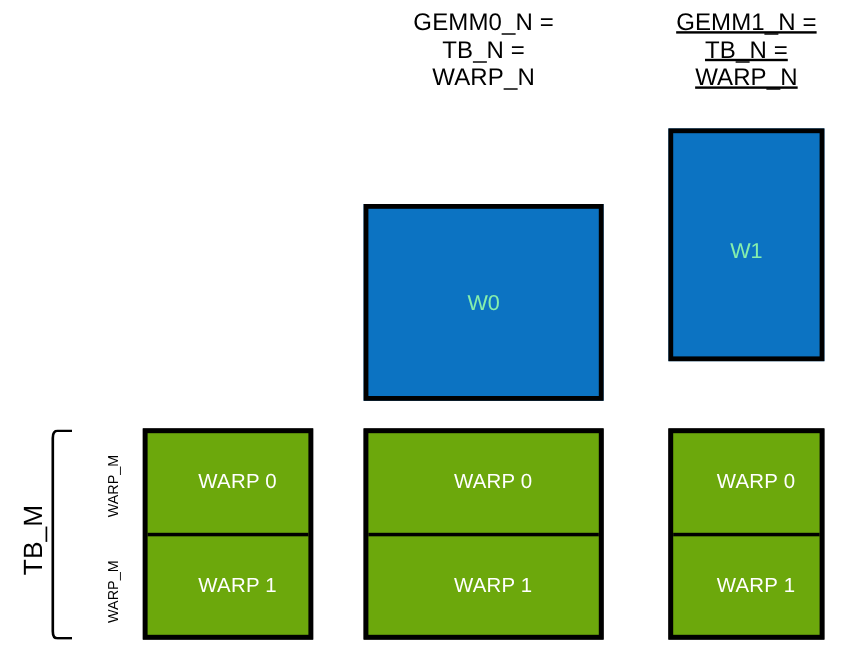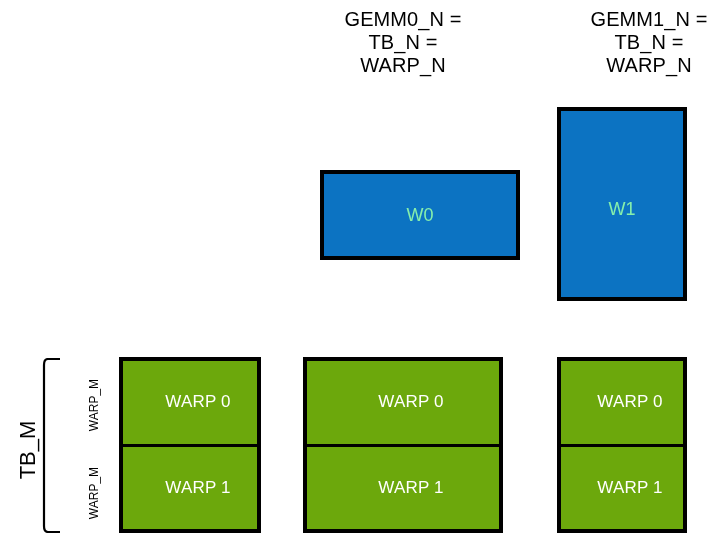--- a/index.html
+++ b/index.html
@@ -23,36 +23,36 @@
   .col-caption {
     position: absolute;
     text-align: center;
     font-size: 20px;
     line-height: 23px;
     color: #000000;
     white-space: pre-line;
     letter-spacing: 0.1px;
   }
   #caption-gemm0 { left: 303px; top: 8px;  width: 200px; }
-  #caption-gemm1 { left: 584px; top: 8px;  width: 130px; }
+  #caption-gemm1 { left: 557px; top: 8px;  width: 130px; text-decoration: underline; }
 
   
   .blue-box {
     position: absolute;
     box-sizing: border-box;
     border: 4px solid #000000;
     display: flex;
     justify-content: center;
     align-items: center;
     color: #86efac;
     font-size: 18px;
   }
   #blue-w0 {
     left: 303px; top: 170px;
-    width: 200px; height: 90px; margin-left: 17px;
+    width: 200px; height: 164px;
   }
   #blue-w1 {
     left: 557px; top: 107px;
     width: 130px; height: 194px;
     align-items: flex-start;
     padding-top: 88px;
   }
 
   
   .green-stack {

